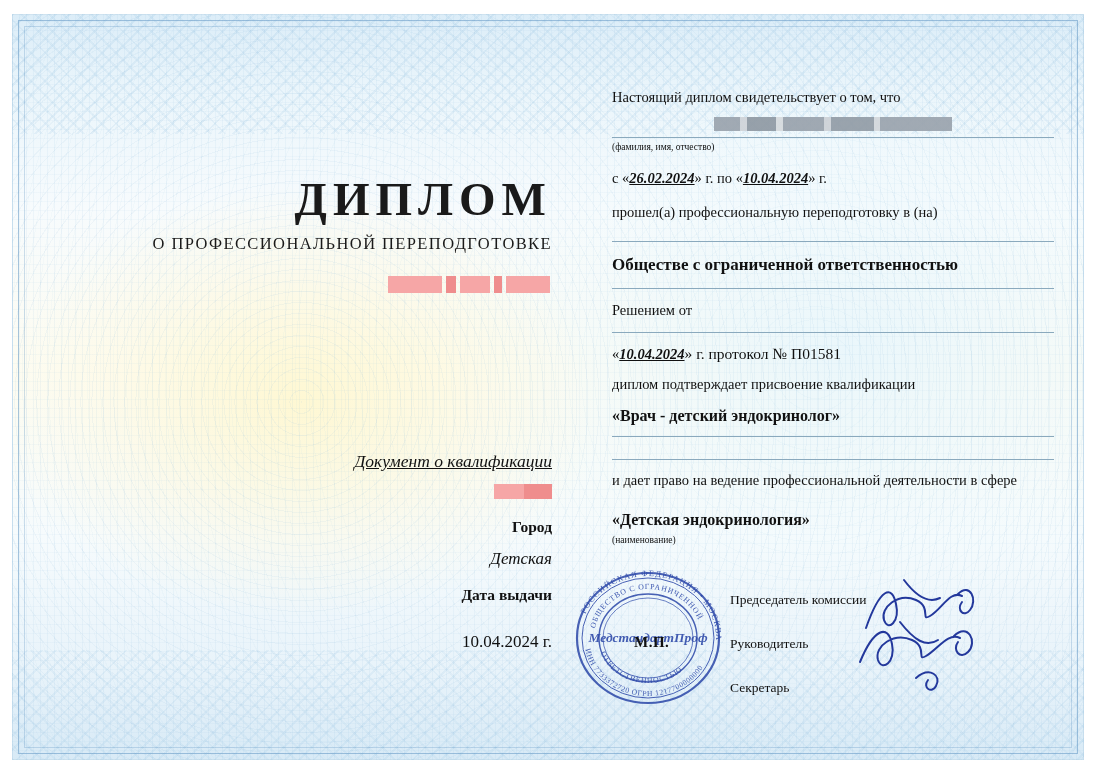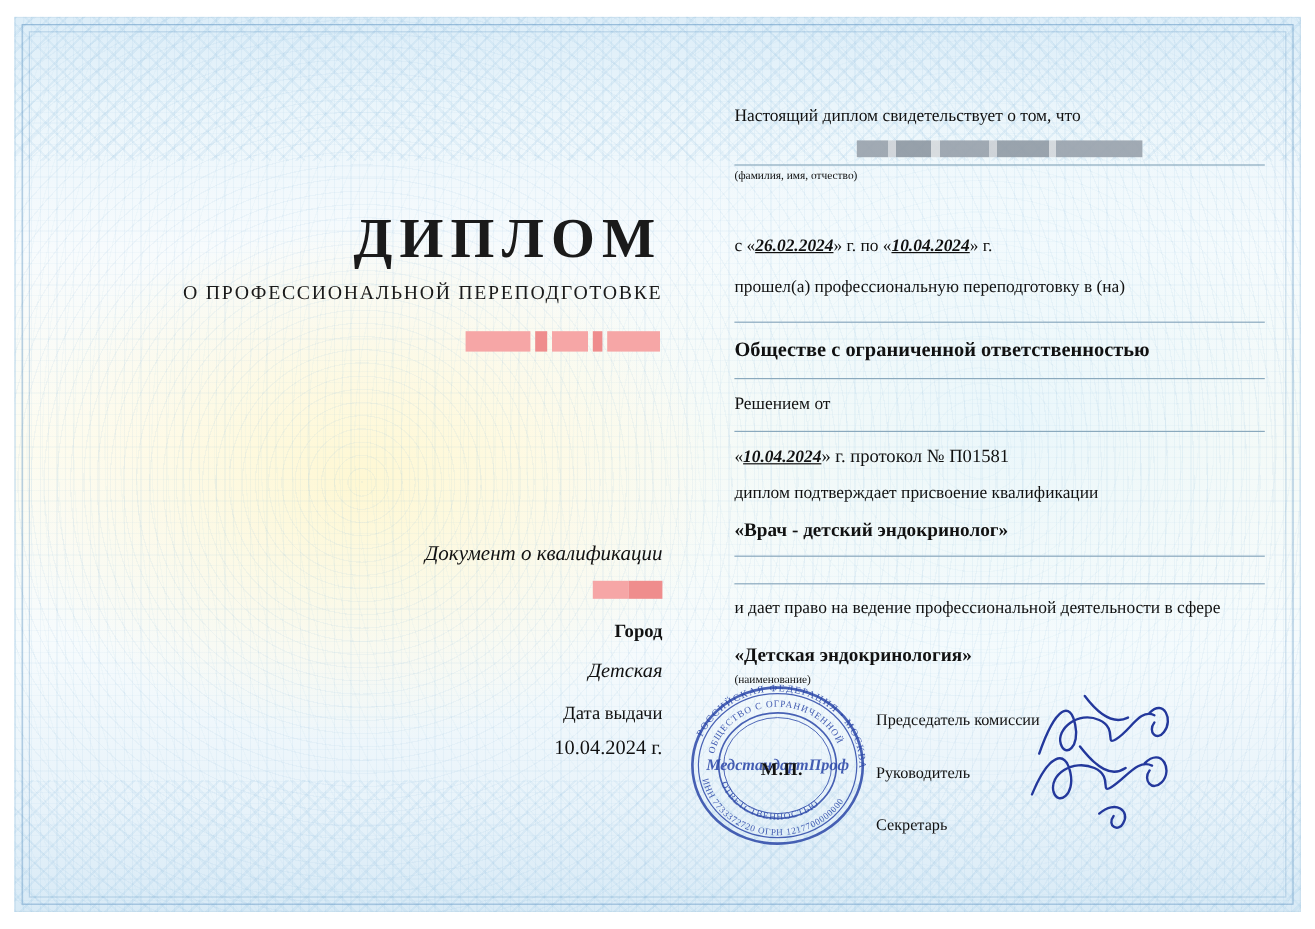--- a/index.html
+++ b/index.html
@@ -113,20 +113,21 @@
     margin-top: 22px;
     height: 18px;
     line-height: 0;
   }
   .redact-row .redact { margin: 0 2px; }
   .doc-kval {
     margin-top: 157px;
     font-size: 17.5px;
     font-style: italic;
     color: #111;
+    text-decoration: underline;
   }
   .reg-label {
     margin-top: 60px;
     font-size: 15.5px;
     color: #111;
   }
   .reg-value {
     margin-top: 12px;
     height: 16px;
     line-height: 0;
@@ -139,25 +140,25 @@
   }
   .city-value {
     margin-top: 13px;
     font-size: 17px;
     font-style: italic;
     color: #111;
   }
   .date-label {
     margin-top: 17px;
     font-size: 15.5px;
-    font-weight: 400;
+    font-weight: 700;
     color: #111;
   }
   .date-value {
-    margin-top: 9px;
+    margin-top: 28px;
     font-size: 17px;
     color: #111;
   }
   
   .right {
     position: absolute;
     left: 600px;
     top: 74px;
     width: 442px;
     text-align: left;
@@ -267,21 +268,21 @@
       <div class="date-value">10.04.2024 г.</div>
     </div>
 
     <div class="right">
       <div class="r-line">Настоящий диплом свидетельствует о том, что</div>
 
       <div class="namebar"></div>
       <div class="rule"></div>
       <div class="r-line small" style="margin-top:3px">(фамилия, имя, отчество)</div>
 
-      <div class="r-line" style="margin-top:43px">
+      <div class="r-line" style="margin-top:16px">
         <span>с «</span><span class="u">26.02.2024</span><span>» г. по «</span><span class="u">10.04.2024</span><span>» г.</span>
       </div>
 
       <div class="r-line" style="margin-top:14px">прошел(а) профессиональную переподготовку в (на)</div>
       <div class="rule" style="margin-top:18px"></div>
 
       <div class="r-italic-bold" style="margin-top:13px">Обществе с ограниченной ответственностью</div>
 
       <div class="rule" style="margin-top:13px"></div>
 

